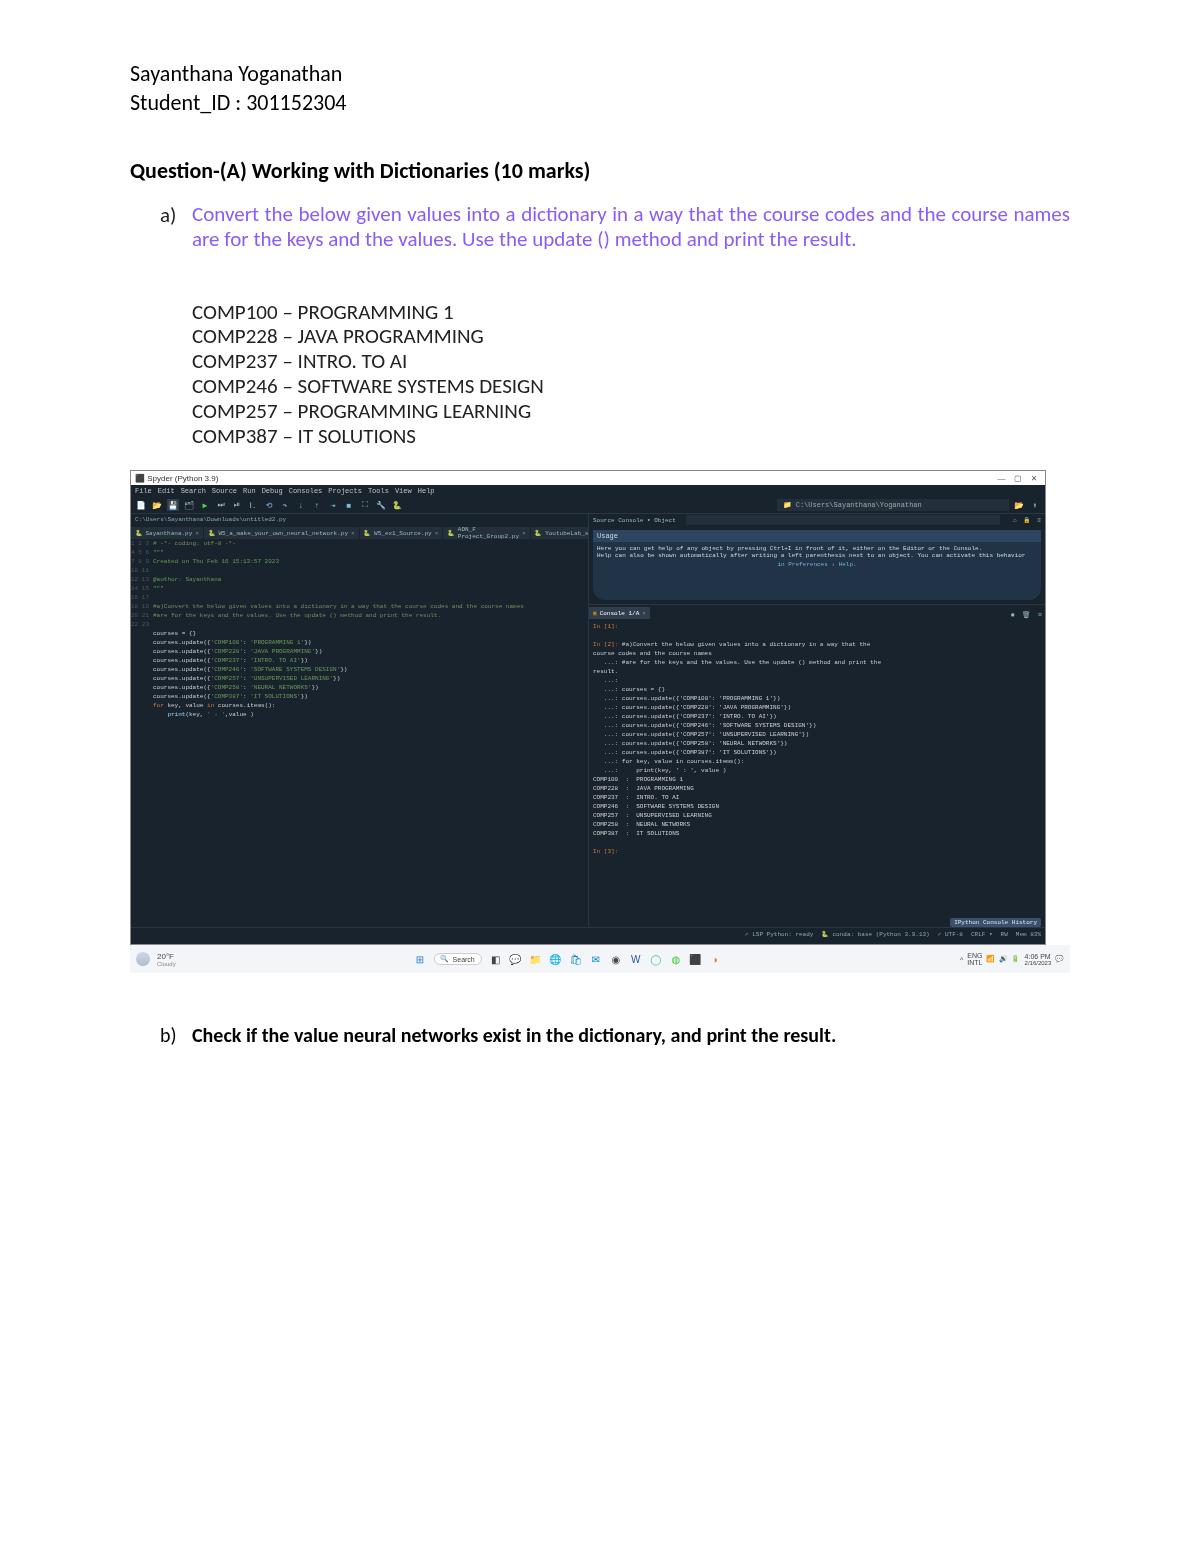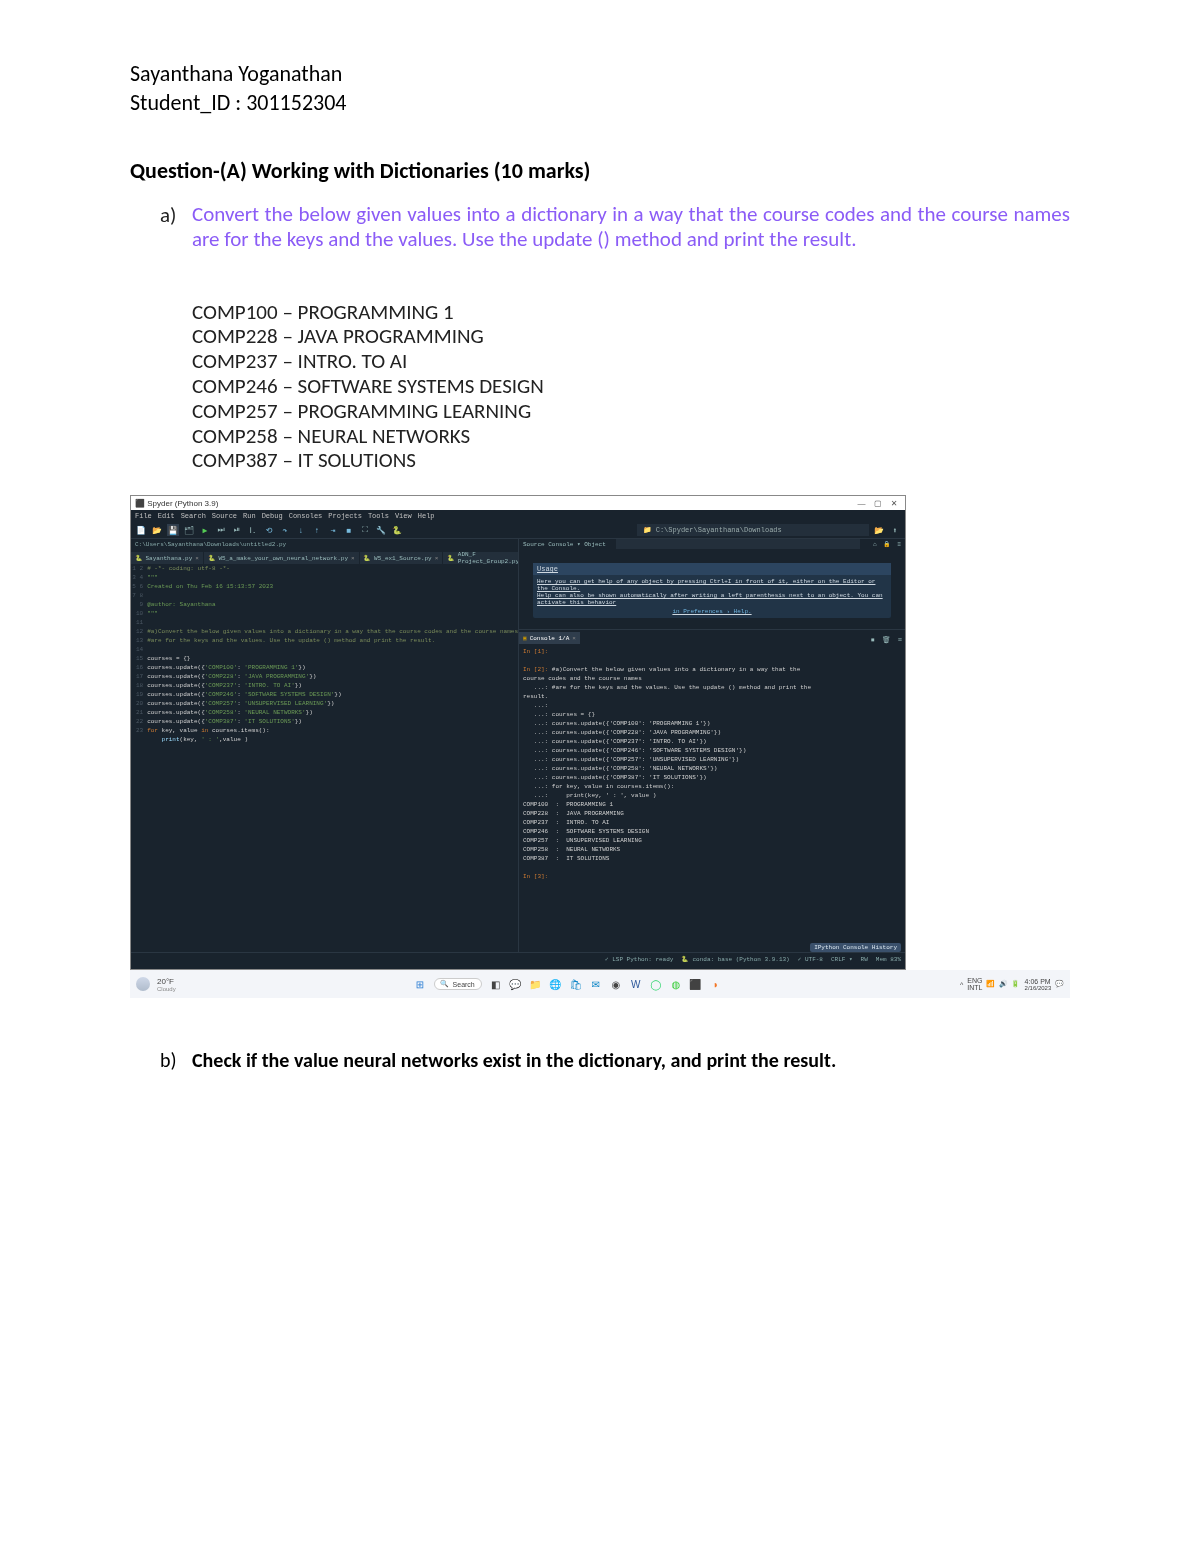--- a/index.html
+++ b/index.html
@@ -48,21 +48,21 @@
     font-family: "Segoe UI", Calibri, Arial, sans-serif;
     color: #222;
     line-height: 1.18;
     margin-bottom: 22px;
   }
   .screenshot-wrap {
     margin: 10px 0 50px 0;
   }
   
   .ide {
-    width: 776px;
+    width: 916px;
     height: 475px;
     background: #19232d;
     font-family: Consolas, "Courier New", monospace;
     font-size: 7px;
     color: #d0d0d0;
     position: relative;
     border: 1px solid #888;
     box-sizing: border-box;
   }
   .ide .titlebar {
@@ -206,28 +206,27 @@
     color: #9bb;
     height: 12px;
     display: flex;
     align-items: center;
     padding: 0 4px;
     gap: 6px;
     justify-content: space-between;
   }
   .ide .help-header .icons span { margin-left: 3px; color:#9bb; }
   .ide .usage-box {
-    margin: 14px;
+    margin: 4px;
     background: #213447;
-    border-radius: 2px;
+    border-radius: 12px;
     padding: 3px 4px;
     font-size: 6px;
     color: #cfd8e0;
     flex: 1;
-    text-decoration: underline;
   }
   .ide .usage-box .title {
     background: #2c4560;
     margin: -3px -4px 3px -4px;
     padding: 2px 4px;
     font-size: 7px;
   }
   .ide .usage-box .link { color:#6fb3dd; text-align:center; margin-top:2px; }
   .ide .right-bottom {
     flex: 1;
@@ -331,21 +330,20 @@
     <div class="part-label">a)</div>
     <div class="part-text">Convert the below given values into a dictionary in a way that the course codes and the course names are for the keys and the values. Use the update () method and print the result.</div>
   </div>
 
   <div class="course-list" style="padding-left:30px;margin-top:48px;">
     <div>COMP100 – PROGRAMMING 1</div>
     <div>COMP228 – JAVA PROGRAMMING</div>
     <div>COMP237 – INTRO. TO AI</div>
     <div>COMP246 – SOFTWARE SYSTEMS DESIGN</div>
     <div>COMP257 – PROGRAMMING LEARNING</div>
-    <div>COMP258 – NEURAL NETWORKS</div>
     <div>COMP387 – IT SOLUTIONS</div>
   </div>
 
   <div class="screenshot-wrap">
     <div class="ide">
 
       <div class="titlebar">
         <span>
           <span style="color:#c33;">⬛</span>
           <span>Spyder (Python 3.9)</span>
@@ -384,21 +382,21 @@
         <span class="tbtn" style="color:#7bd;">↷</span>
         <span class="tbtn" style="color:#7bd;">↓</span>
         <span class="tbtn" style="color:#7bd;">↑</span>
         <span class="tbtn" style="color:#7bd;">⇥</span>
         <span class="tbtn" style="color:#7bd;">■</span>
         <span class="tbtn">⛶</span>
         <span class="tbtn" style="color:#cc8;">🔧</span>
         <span class="tbtn" style="color:#cc8;">🐍</span>
         <span class="path">
           <span style="margin-right:4px;">📁</span>
-            <span>C:\Spyder\Sayanthana\Downloads</span>
+            <span>C:\Users\Sayanthana\Yoganathan</span>
         </span>
         <span class="tbtn">📂</span>
         <span class="tbtn">⬆</span>
       </div>
 
       <div class="body">
 
         <div class="left">
           <div class="pane-path">C:\Users\Sayanthana\Downloads\untitled2.py</div>
           <div class="tabs">

